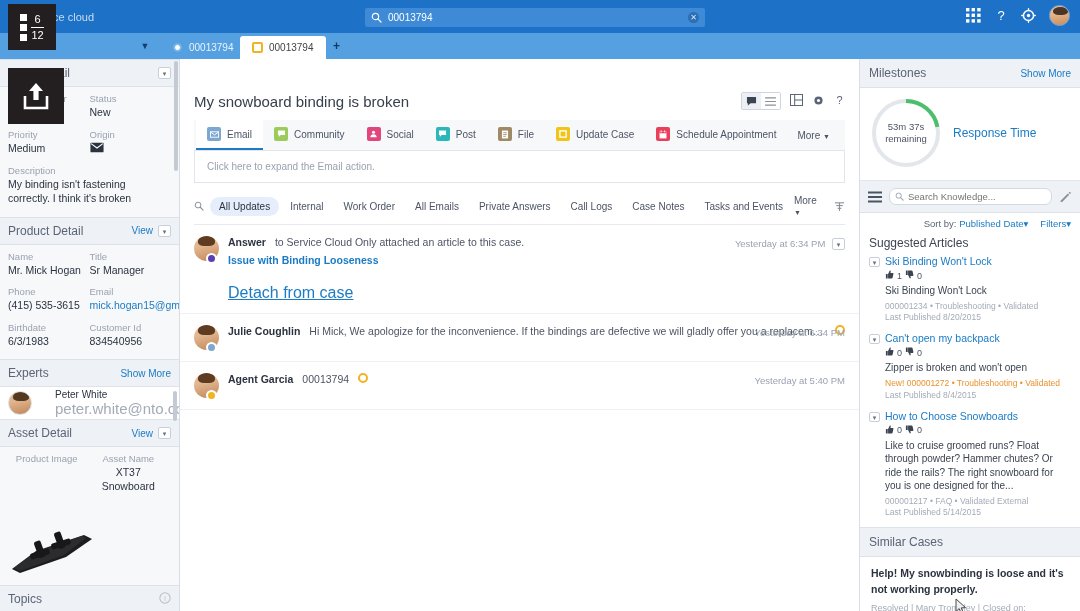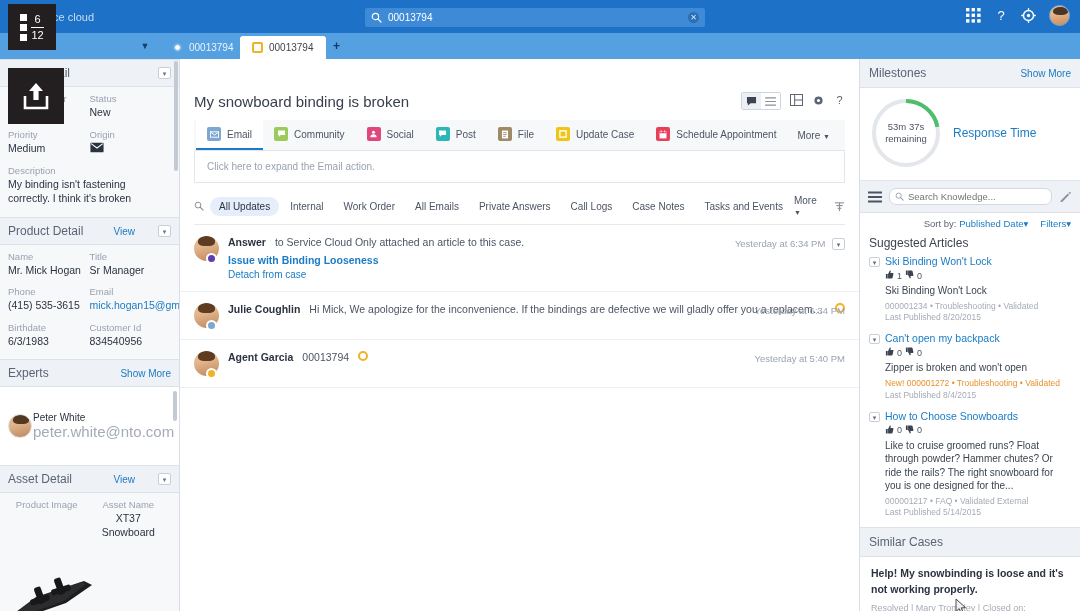--- a/index.html
+++ b/index.html
@@ -90,34 +90,34 @@
     background: #f7f8fa; border-left: 1px solid #d8dde6; overflow: hidden;
   }
 
   
   .sec-head {
     display: flex; align-items: center; justify-content: space-between;
     padding: 6px 8px; background: #eef1f6; border-bottom: 1px solid #dde2e9;
     border-top: 1px solid #dde2e9;
   }
   .sec-title { font-size: 12px; color: #5b6474; }
-  .sec-right { display: flex; align-items: flex-end; gap: 23px; }
+  .sec-right { display: flex; align-items: center; gap: 5px; }
   .sec-link { font-size: 10px; color: #1b7bc4; cursor: pointer; }
   .mini-btn {
     width: 13px; height: 12px; border: 1px solid #c9cfd8; background: #fff;
     border-radius: 2px; font-size: 7px; line-height: 11px; text-align: center;
     color: #6a7280; cursor: pointer;
   }
   .fgrid { display: flex; flex-wrap: wrap; padding: 6px 8px 2px 8px; }
   .fld { width: 50%; margin-bottom: 9px; padding-right: 4px; }
   .fld.full { width: 100%; }
   .flabel { font-size: 9.5px; color: #9aa2b0; margin-bottom: 2px; }
   .fval { font-size: 10.5px; color: #2b3340; line-height: 1.3; }
   .fval.link { color: #1b7bc4; }
-  .expert-row { display: flex; align-items: center; gap: 1px; padding: 25px 8px; }
+  .expert-row { display: flex; align-items: center; gap: 23px; padding: 2px 8px; }
   .expert-av {
     width: 24px; height: 24px; border-radius: 50%; flex-shrink: 0;
     background: linear-gradient(165deg,#e0b48c 40%,#bf855a); position: relative;
     overflow: hidden; border: 1px solid #dcdfe5;
   }
   .expert-av::after {
     content:""; position:absolute; left:4px; top:0; width:16px; height:9px;
     border-radius:50% 50% 35% 35%; background:#53391f;
   }
   .expert-name { font-size: 10px; color: #2b3340; }
@@ -188,21 +188,21 @@
   }
   .f-badge {
     position: absolute; left: 26px; top: 28px; width: 11px; height: 11px;
     border-radius: 50%; border: 2px solid #fff;
   }
   .f-body { flex: 1; min-width: 0; }
   .f-line1 { display: flex; align-items: baseline; gap: 9px; }
   .f-actor { font-size: 10.5px; font-weight: bold; color: #2b3340; white-space: nowrap; }
   .f-text { font-size: 10.5px; color: #4c5464; overflow: hidden; text-overflow: ellipsis; white-space: nowrap; }
   .f-link { font-size: 10.5px; font-weight: bold; color: #1b7bc4; margin-top: 6px; cursor: pointer; }
-  .f-sub { font-size: 10px; color: #1b7bc4; margin-top: 3px; cursor: pointer; }
+  .f-sub { font-size: 16px; color: #1b7bc4; margin-top: 18px; cursor: pointer; text-decoration: underline; }
   .f-time {
     position: absolute; right: 14px; top: 13px;
     font-size: 9.5px; color: #9aa2b0; white-space: nowrap;
   }
   .dot-ico {
     display: inline-block; width: 10px; height: 10px; border-radius: 50%;
     border: 2px solid #f0b323; vertical-align: middle;
   }
 
   

